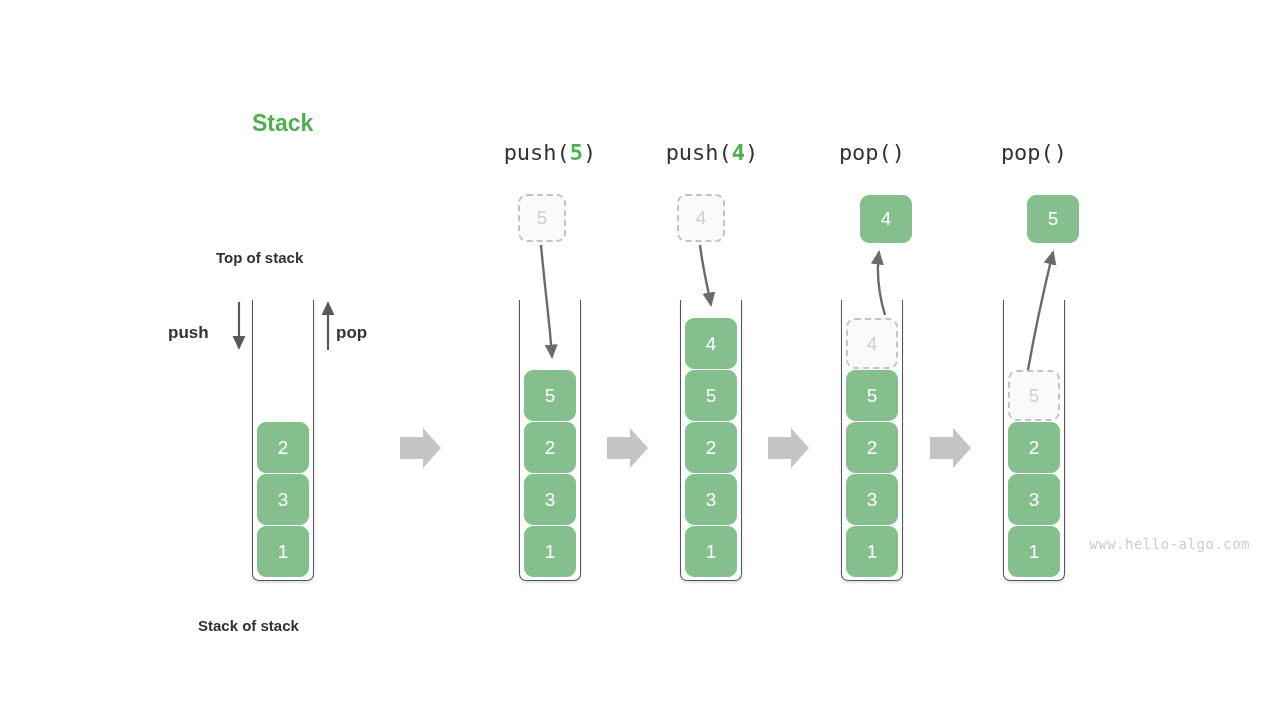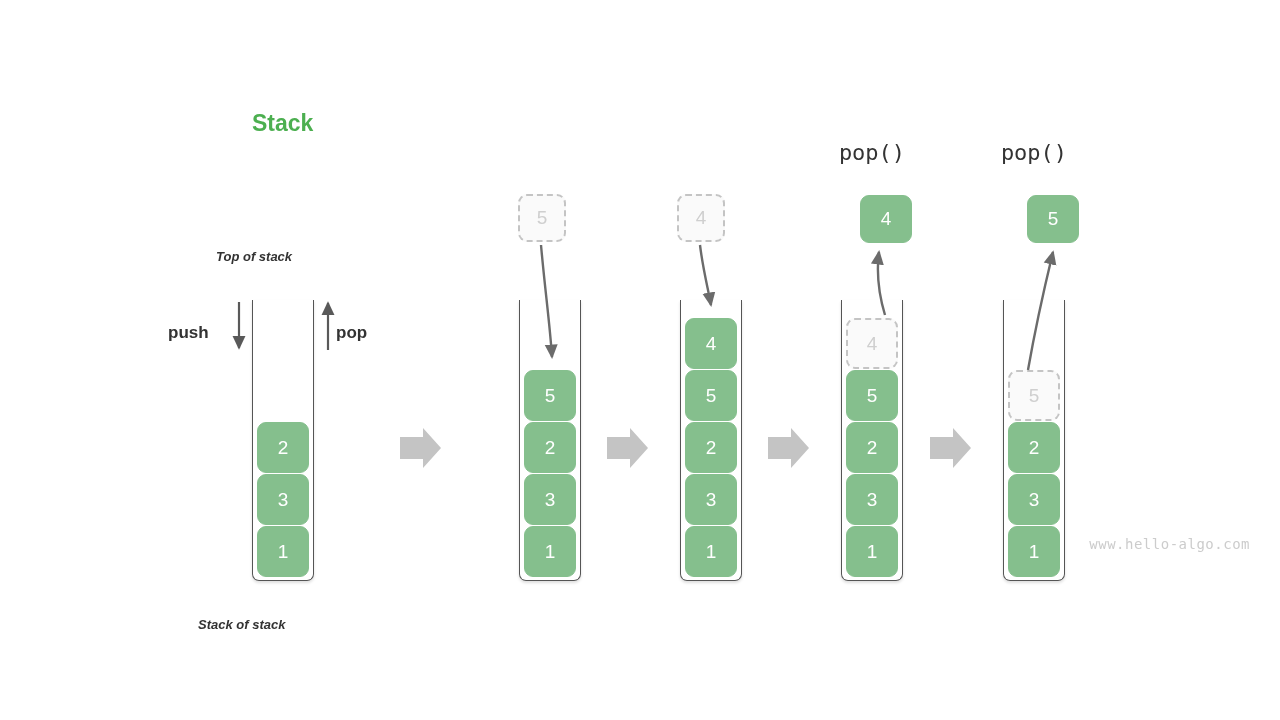--- a/index.html
+++ b/index.html
@@ -26,25 +26,24 @@
     position: absolute;
     font-size: 23px;
     font-weight: bold;
     color: #4caf50;
     white-space: nowrap;
   }
 
   
   .annot-label {
     position: absolute;
-    font-size: 13px;
+    font-size: 15px;
     font-weight: bold;
     color: #333333;
     white-space: nowrap;
-    font-style: italic;
   }
   .side-label {
     position: absolute;
     font-size: 17px;
     font-weight: bold;
     color: #333333;
     white-space: nowrap;
   }
 
   
@@ -120,21 +119,27 @@
 
   <div class="diagram-title" style="left:252px; top:110px;">Stack</div>
 
   <div class="annot-label" style="left:216px; top:249px;">Top of stack</div>
 
   <div class="annot-label" style="left:198px; top:617px;">Stack of stack</div>
 
   <div class="side-label" style="left:168px; top:323px;">push</div>
   <div class="side-label" style="left:336px; top:323px;">pop</div>
 
-
+  <div class="op-header" style="left:470px; top:140px; width:160px;">
+    <span>push(</span><span class="op-arg">5</span><span>)</span>
+  </div>
+
+  <div class="op-header" style="left:632px; top:140px; width:160px;">
+    <span>push(</span><span class="op-arg">4</span><span>)</span>
+  </div>
 
   <div class="op-header" style="left:792px; top:140px; width:160px;">
     <span>pop(</span><span class="op-arg"></span><span>)</span>
   </div>
 
   <div class="op-header" style="left:954px; top:140px; width:160px;">
     <span>pop(</span><span class="op-arg"></span><span>)</span>
   </div>
 
   <div class="stack-container" style="left:252px; top:300px; width:62px; height:281px;"></div>

